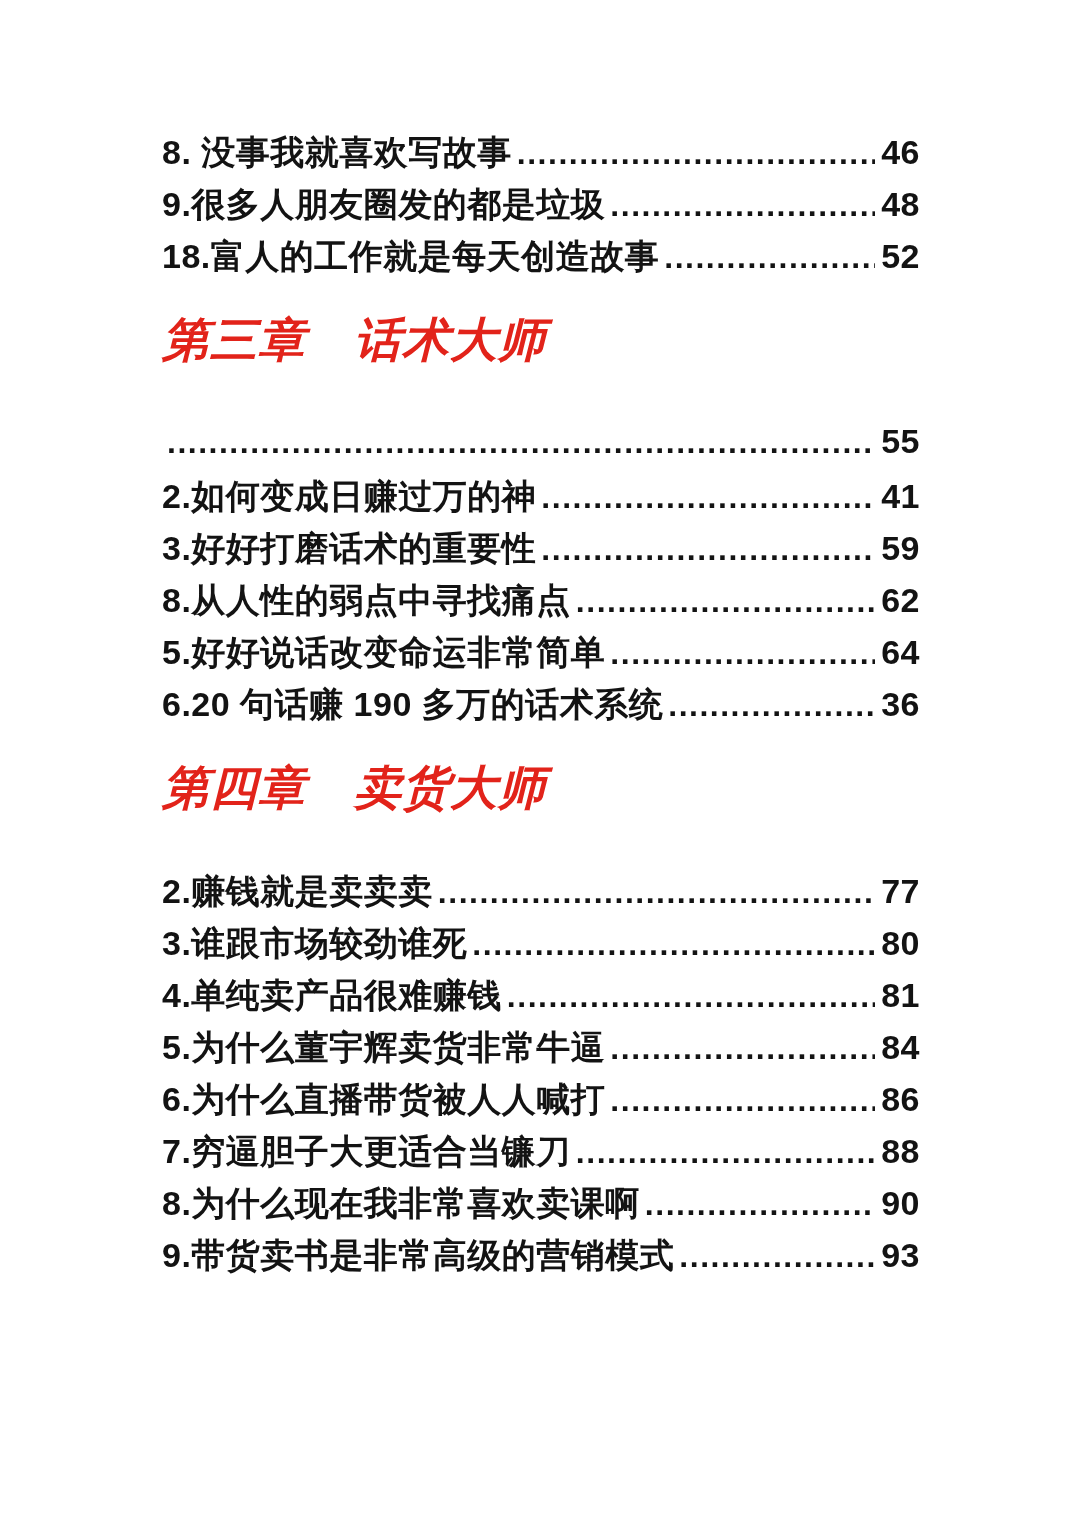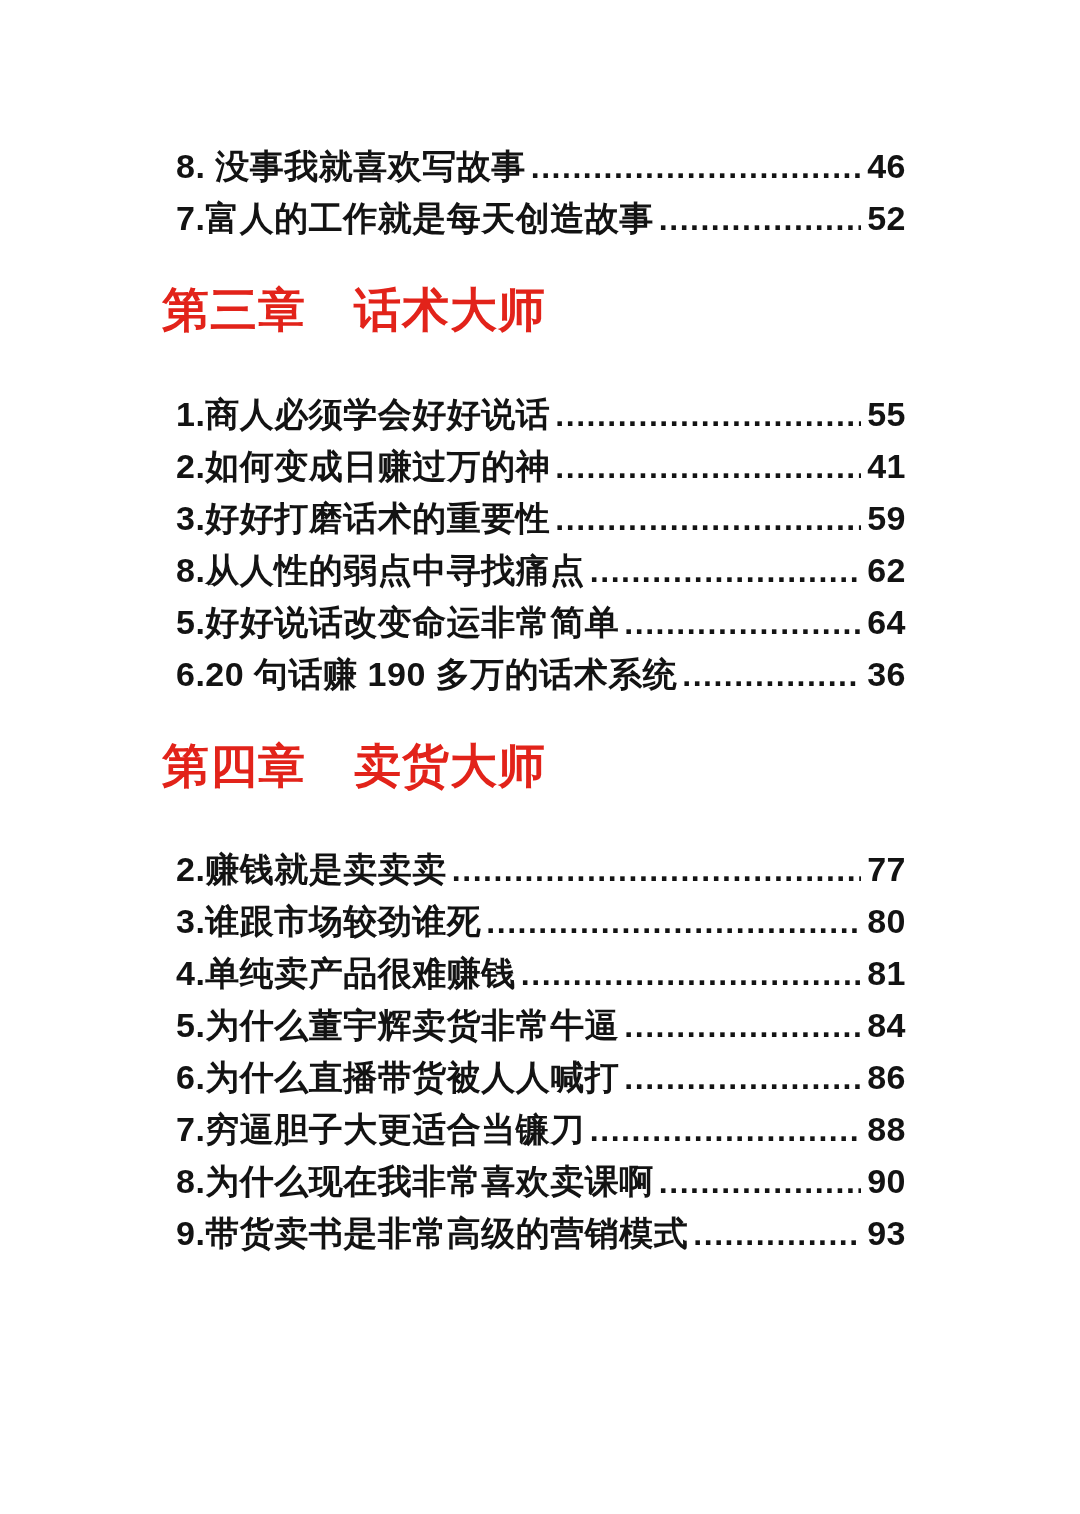--- a/index.html
+++ b/index.html
@@ -50,51 +50,56 @@
   .toc-page-num {
     flex: 0 0 auto;
     font-weight: 700;
     font-size: 34px;
   }
   .chapter-heading {
     color: var(--accent, #e2231a);
     font-size: 47px;
     font-weight: 800;
     letter-spacing: 1px;
-    margin: 36px 0 56px 0;
+    margin: 28px 0 56px 0;
     line-height: 1.1;
     white-space: pre;
+    font-style: italic;
   }
   .section-block {
-    margin: 14px;
+    margin: 0;
   }
 </style>
 </head>
 <body style="background: rgb(255, 255, 255); color: rgb(19, 19, 19);">
 
 <div class="page">
 
   <div class="section-block">
     <div class="toc-item">
       <span class="toc-title">8. 没事我就喜欢写故事</span>
       <span class="leader"></span>
       <span class="toc-page-num">46</span>
     </div>
     <div class="toc-item">
-      <span class="toc-title">7.富人的工作就是每天创造故事</span>
+      <span class="toc-title">9.很多人朋友圈发的都是垃圾</span>
+      <span class="leader"></span>
+      <span class="toc-page-num">48</span>
+    </div>
+    <div class="toc-item">
+      <span class="toc-title">18.富人的工作就是每天创造故事</span>
       <span class="leader"></span>
       <span class="toc-page-num">52</span>
     </div>
   </div>
 
   <h2 class="chapter-heading">第三章　话术大师</h2>
 
   <div class="section-block">
     <div class="toc-item">
-      <span class="toc-title">1.商人必须学会好好说话</span>
       <span class="leader"></span>
       <span class="toc-page-num">55</span>
     </div>
     <div class="toc-item">
       <span class="toc-title">2.如何变成日赚过万的神</span>
       <span class="leader"></span>
       <span class="toc-page-num">41</span>
     </div>
     <div class="toc-item">
       <span class="toc-title">3.好好打磨话术的重要性</span>

